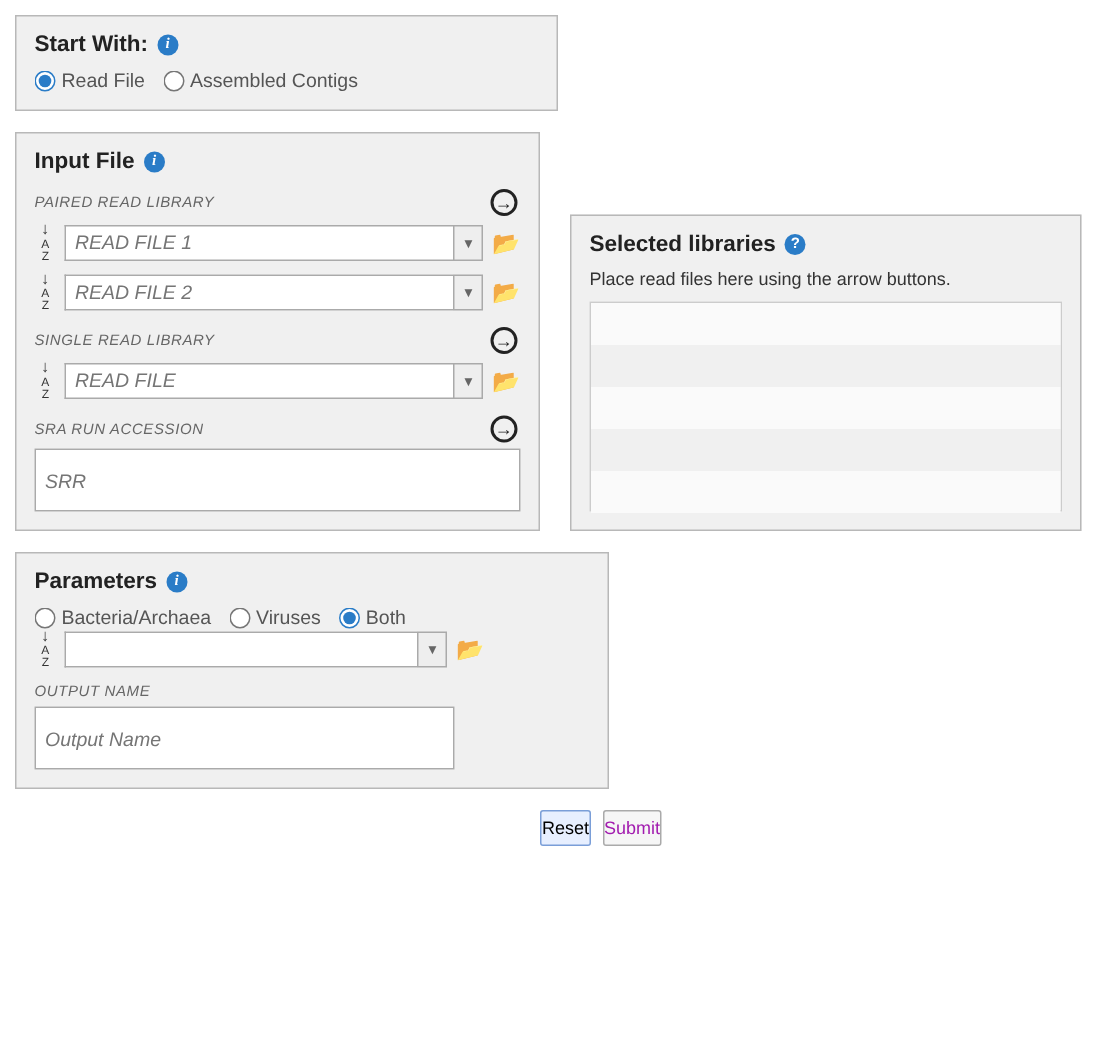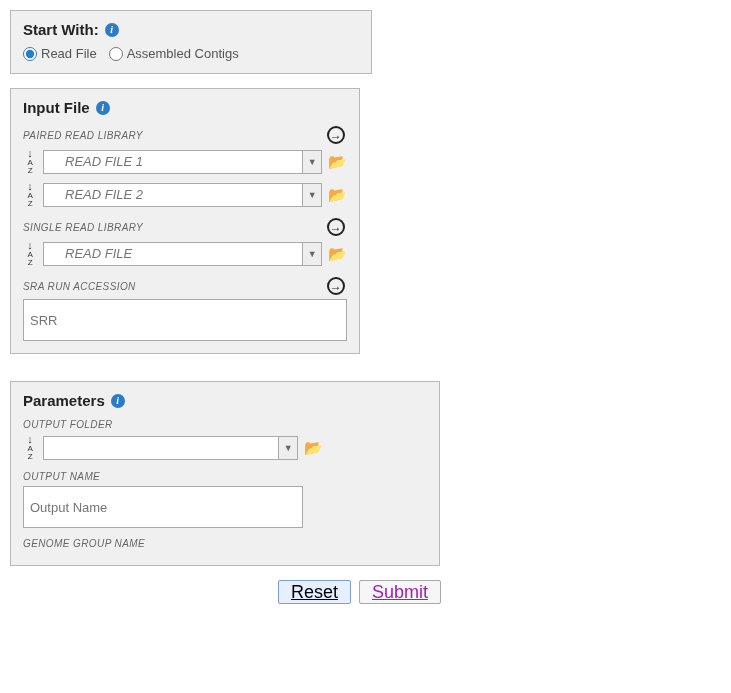--- a/index.html
+++ b/index.html
@@ -66,55 +66,55 @@
     margin-right:2px;
   }
   .field-row { display:flex; align-items:center; gap:6px; margin-bottom:6px; }
   .sort-icon { font-size:11px; color:#333; width:14px; text-align:center; line-height:1; }
   .sort-icon .az { font-size:8px; display:block; letter-spacing:-0.5px; }
   .combo {
     display:flex; flex:1;
   }
   .combo input {
     flex:1; height:24px; border:1px solid #aaa; border-right:none;
-    padding:2px 21px; font-style:italic; color:#888; font-size:13px;
+    padding:2px 6px; font-style:italic; color:#888; font-size:13px;
     background:#fff;
   }
   .combo .dd {
     width:20px; height:24px; border:1px solid #aaa; background:#eee;
     display:flex; align-items:center; justify-content:center; font-size:9px; color:#666;
     cursor:pointer;
   }
   .folder-icon { font-size:15px; color:#222; cursor:pointer; }
   .plain-input {
     width: 280px; height:26px; border:1px solid #aaa; padding:20px 6px;
-    color:#14532d; font-size:13px; background:#fff;
+    font-style:italic; color:#14532d; font-size:13px; background:#fff;
   }
   .top-row { display:flex; gap:20px; align-items:flex-end; }
   .left-col { width:350px; }
   .right-col { flex:1; }
   .drop-area {
     border:1px solid #ccc;
     background:#fff;
     height:140px;
     margin-top:8px;
   }
   .drop-area .stripe { height:28px; }
   .drop-area .stripe:nth-child(odd){ background:#fafafa; }
   .drop-area .stripe:nth-child(even){ background:#f0f0f0; }
   .hint { font-size:12px; color:#333; }
   .button-row { display:flex; gap:8px; justify-content:flex-end; margin-top:4px; padding-right:280px;}
   button.btn {
-    height:24px; padding:0 12px; border:1px solid #aaa; background:#f6f6f6;
-    font-size:18px; cursor:pointer; border-radius:2px;text-decoration:underline;
+    height:24px; padding:0 0; border:1px solid #aaa; background:#f6f6f6;
+    font-size:12px; cursor:pointer; border-radius:2px;
   }
   button.btn.primary { background:#e7efff; border-color:#7a9ed8; }
   button.btn.disabled { color:#a21caf; }
   .panel.start { width:362px; }
-  .panel.params { width:430px;margin-top:13px; }
+  .panel.params { width:396px; }
 </style>
 </head>
 <body>
 
 <div class="panel start">
   <div class="panel-title">
     <span>Start With:</span>
     <span class="info-icon">i</span>
   </div>
   <div class="radio-row">
@@ -171,48 +171,70 @@
       <span class="folder-icon">📂</span>
     </div>
 
     <div class="section-label">
       <span>SRA RUN ACCESSION</span>
       <span class="arrow-circle">→</span>
     </div>
     <input class="plain-input" style="width: 100%;" placeholder="SRR">
   </div>
 
+  <div class="panel right-col">
+    <div class="panel-title">
+      <span>Selected libraries</span>
+      <span class="help-icon">?</span>
+    </div>
+    <div class="hint">Place read files here using the arrow buttons.</div>
+    <div class="drop-area">
+      <div class="stripe"></div>
+      <div class="stripe"></div>
+      <div class="stripe"></div>
+      <div class="stripe"></div>
+      <div class="stripe"></div>
+    </div>
+  </div>
 </div>
 
 <div class="panel params">
   <div class="panel-title">
     <span>Parameters</span>
     <span class="info-icon">i</span>
   </div>
 
 
-
-  <div class="section-label">
-    <span>OUTPUT FOLDER</span>
-  </div>
+  <div class="radio-row">
+    <label class="radio-opt">
+      <input type="radio" name="org" style="">
+      <span>Bacteria/Archaea</span>
+    </label>
+    <label class="radio-opt">
+      <input type="radio" name="org" style="">
+      <span>Viruses</span>
+    </label>
+    <label class="radio-opt">
+      <input type="radio" name="org" checked="" style="">
+      <span>Both</span>
+    </label>
+  </div>
+
   <div class="field-row" style="max-width:300px;">
     <span class="sort-icon">↓<span class="az">A<br>Z</span></span>
     <div class="combo">
       <input placeholder="" style="font-style: normal;">
       <div class="dd">▼</div>
     </div>
     <span class="folder-icon">📂</span>
   </div>
 
   <div class="section-label">
     <span>OUTPUT NAME</span>
   </div>
   <input class="plain-input" placeholder="Output Name" style="">
 
-  <div class="section-label">
-    <span>GENOME GROUP NAME</span>
-  </div>
 </div>
 
 <div class="button-row">
   <button class="btn primary">Reset</button>
   <button class="btn disabled">Submit</button>
 </div>
 
 </body></html>

